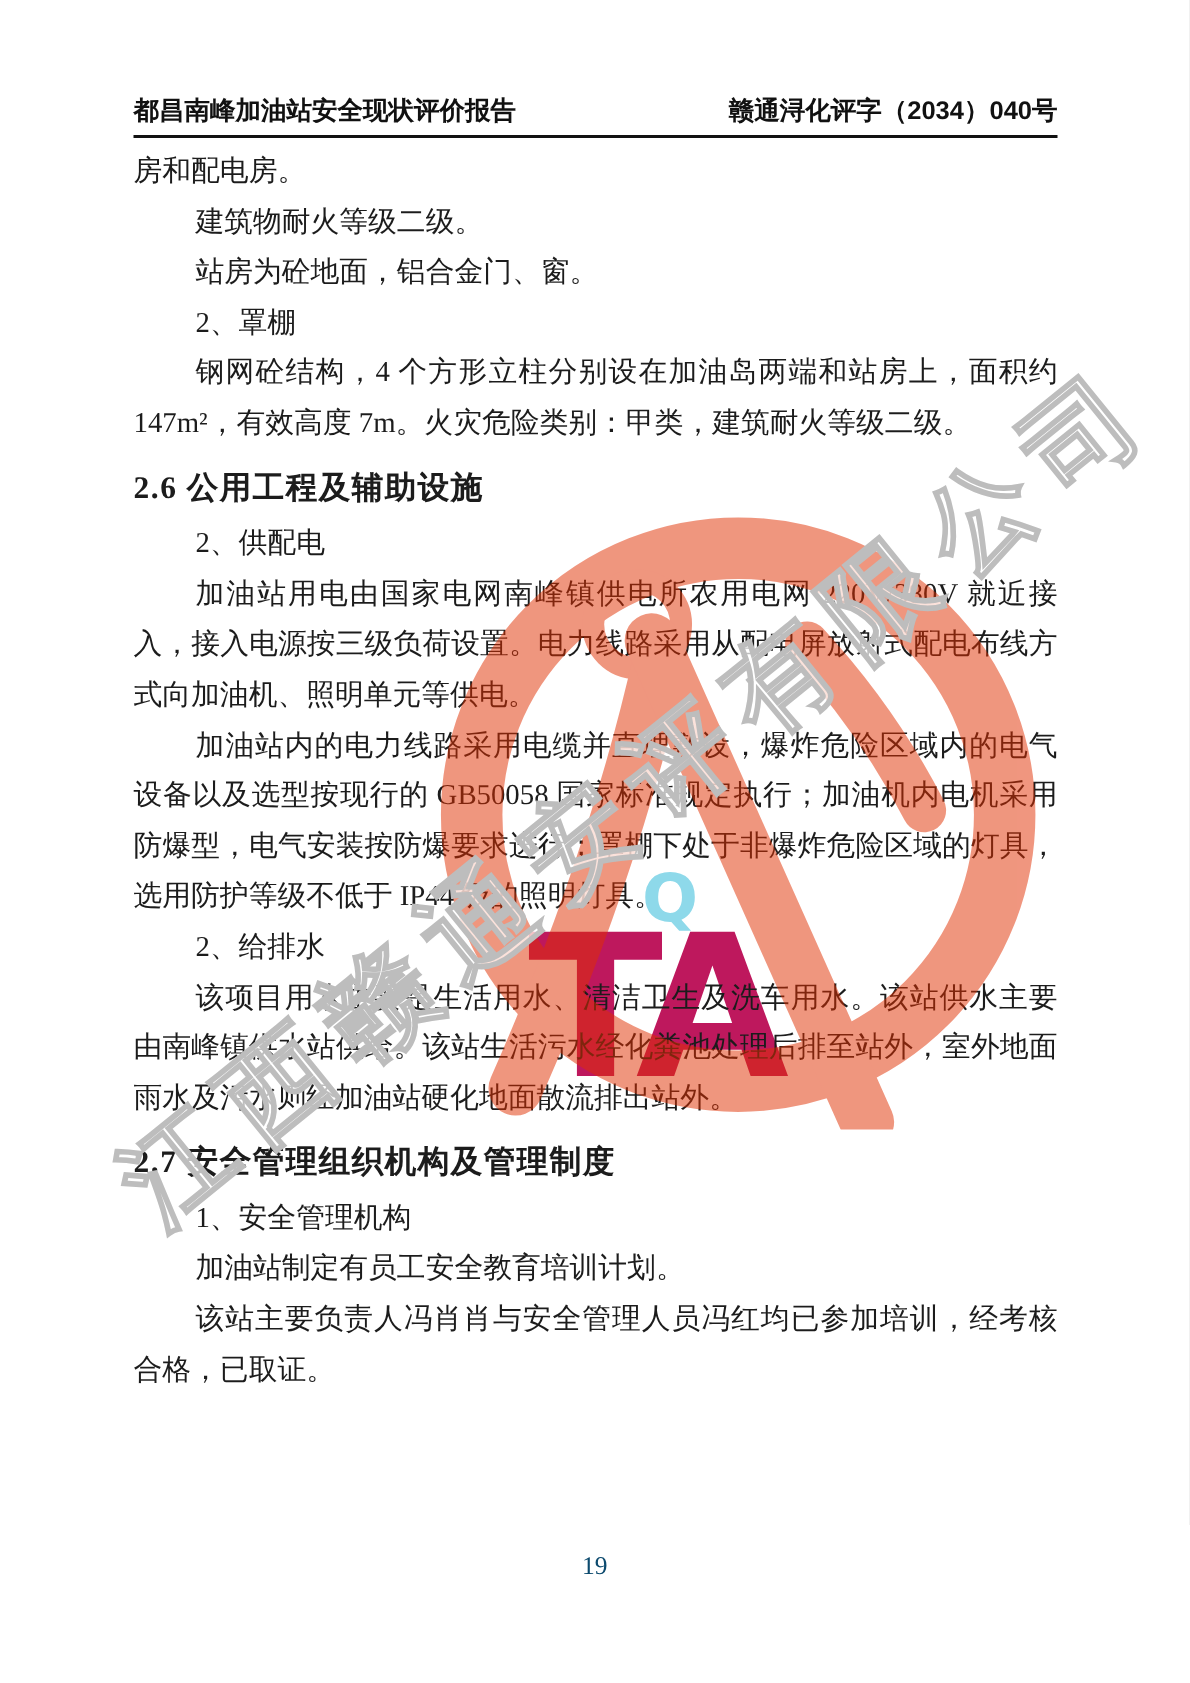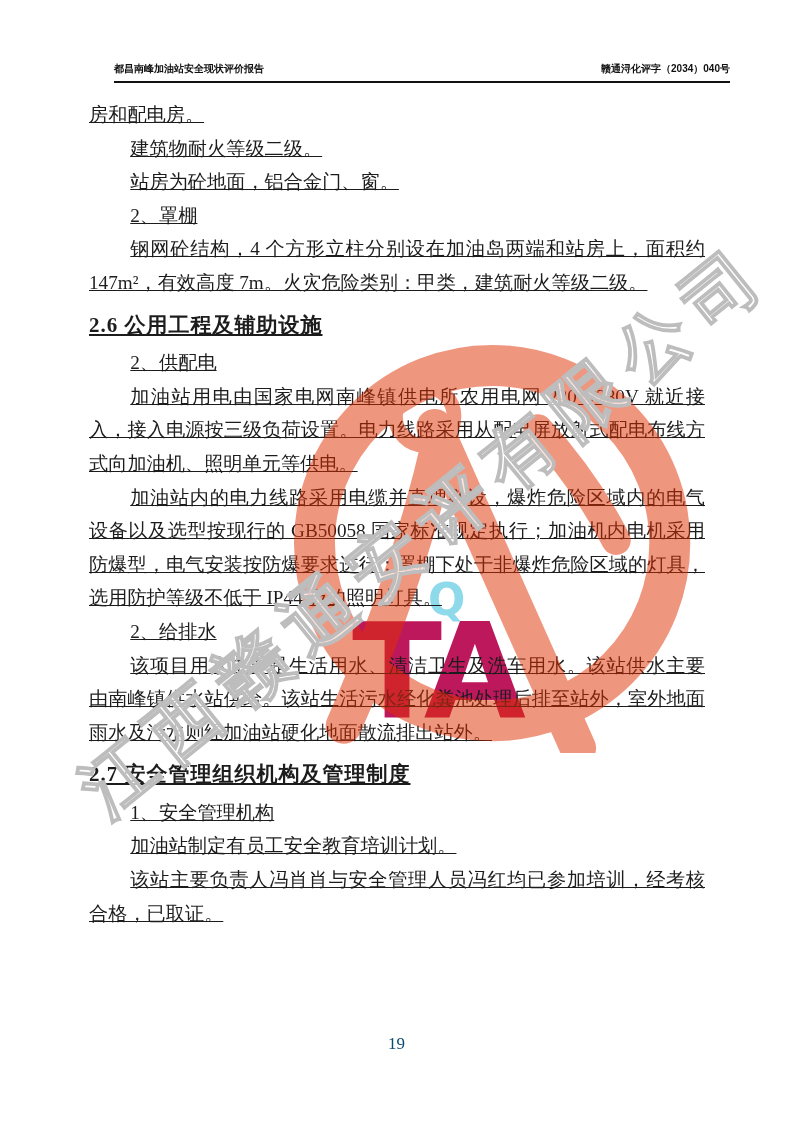--- a/index.html
+++ b/index.html
@@ -11,33 +11,31 @@
     background:#ffffff;
     overflow:hidden;
     font-family:"Liberation Serif","DejaVu Serif",serif;
     color:#1c1c1c;
   }
   
   .header {
     position:absolute; left:89px; top:62px; width:616px;
     display:flex; justify-content:space-between; align-items:flex-end;
     font-family:"Liberation Sans","DejaVu Sans",sans-serif;
-    font-size:10px; font-weight:600; color:#111;
+    font-size:17px; font-weight:600; color:#111;
     border-bottom:2px solid #111;
     padding-bottom:5px;
     z-index:2;
-    margin-left:25px;
   }
   
   .content {
     position:absolute; left:89px; top:98px; width:616px;
     font-size:19.2px; line-height:33.6px;
     text-align:justify; text-justify:inter-ideograph;
     z-index:2;
-    text-decoration:underline;
   }
   .content p { margin:0; }
   .content p.indent { text-indent:2.15em; }
   .content h2 {
     font-size:21px; font-weight:bold;
     line-height:33.6px; margin:9px 0 4px 0;
     letter-spacing:1px;
   }
   
   .footer {

